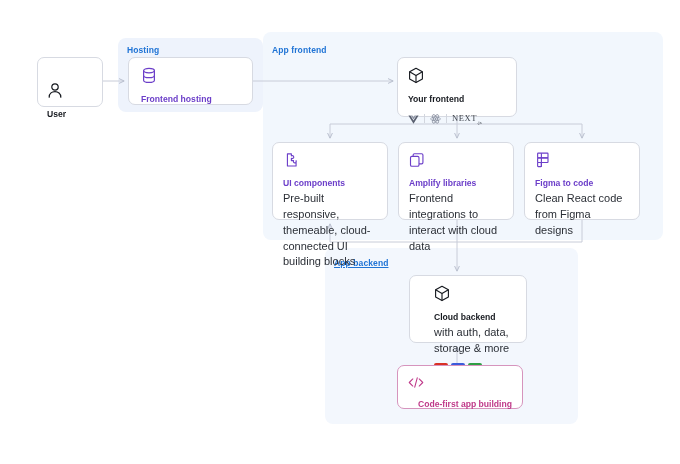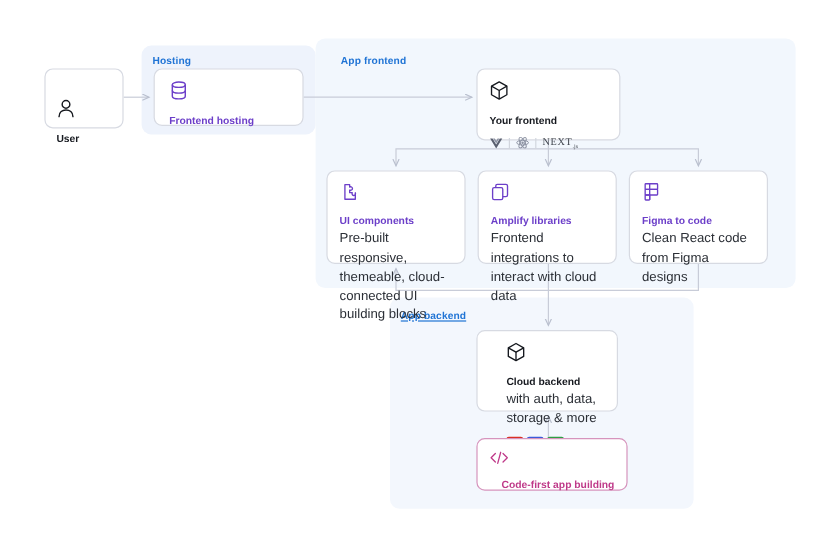--- a/index.html
+++ b/index.html
@@ -22,21 +22,21 @@
 
   .band-label {
     position: absolute;
     font-size: 8.5px;
     font-weight: bold;
     color: #2074d5;
     letter-spacing: .1px;
     white-space: nowrap;
   }
   .lbl-hosting  { left: 127px; top: 45px; }
-  .lbl-frontend { left: 284px; top: 45px; }
+  .lbl-frontend { left: 272px; top: 45px; }
   .lbl-backend  { left: 334px; top: 258px; text-decoration: underline; }
 
   
   #wires { position: absolute; left: 0; top: 0; width: 680px; height: 464px; }
 
   
   .card {
     position: absolute;
     background: #ffffff;
     border: 1px solid #d7dae2;
@@ -60,21 +60,21 @@
   }
   .ico { display: block; margin-bottom: 6px; }
 
   
   .c-user      { left: 37px;  top: 57px;  width: 66px;  height: 48px; padding: 24px 9px; }
   .c-hosting   { left: 128px; top: 57px;  width: 125px; height: 48px; padding-left: 12px; }
   .c-your-fe   { left: 397px; top: 57px;  width: 120px; height: 60px; }
   .c-ui        { left: 272px; top: 142px; width: 116px; height: 78px; }
   .c-amplify   { left: 398px; top: 142px; width: 116px; height: 78px; }
   .c-figma     { left: 524px; top: 142px; width: 116px; height: 78px; }
-  .c-backend   { left: 397px; top: 275px; width: 118px; height: 68px; padding-left: 24px; }
+  .c-backend   { left: 409px; top: 275px; width: 118px; height: 68px; padding-left: 24px; }
   .c-codefirst { left: 397px; top: 365px; width: 126px; height: 44px;
                  border: 1px solid #d694bd; }
 
   
   .fw-row { display: flex; align-items: center; gap: 5px; margin-top: 5px; }
   .fw-sep { width: 1px; height: 9px; background: #d2d6de; display: inline-block; }
   .nextjs-word {
     font-family: "Liberation Serif", serif;
     font-size: 8.5px;
     letter-spacing: .6px;

